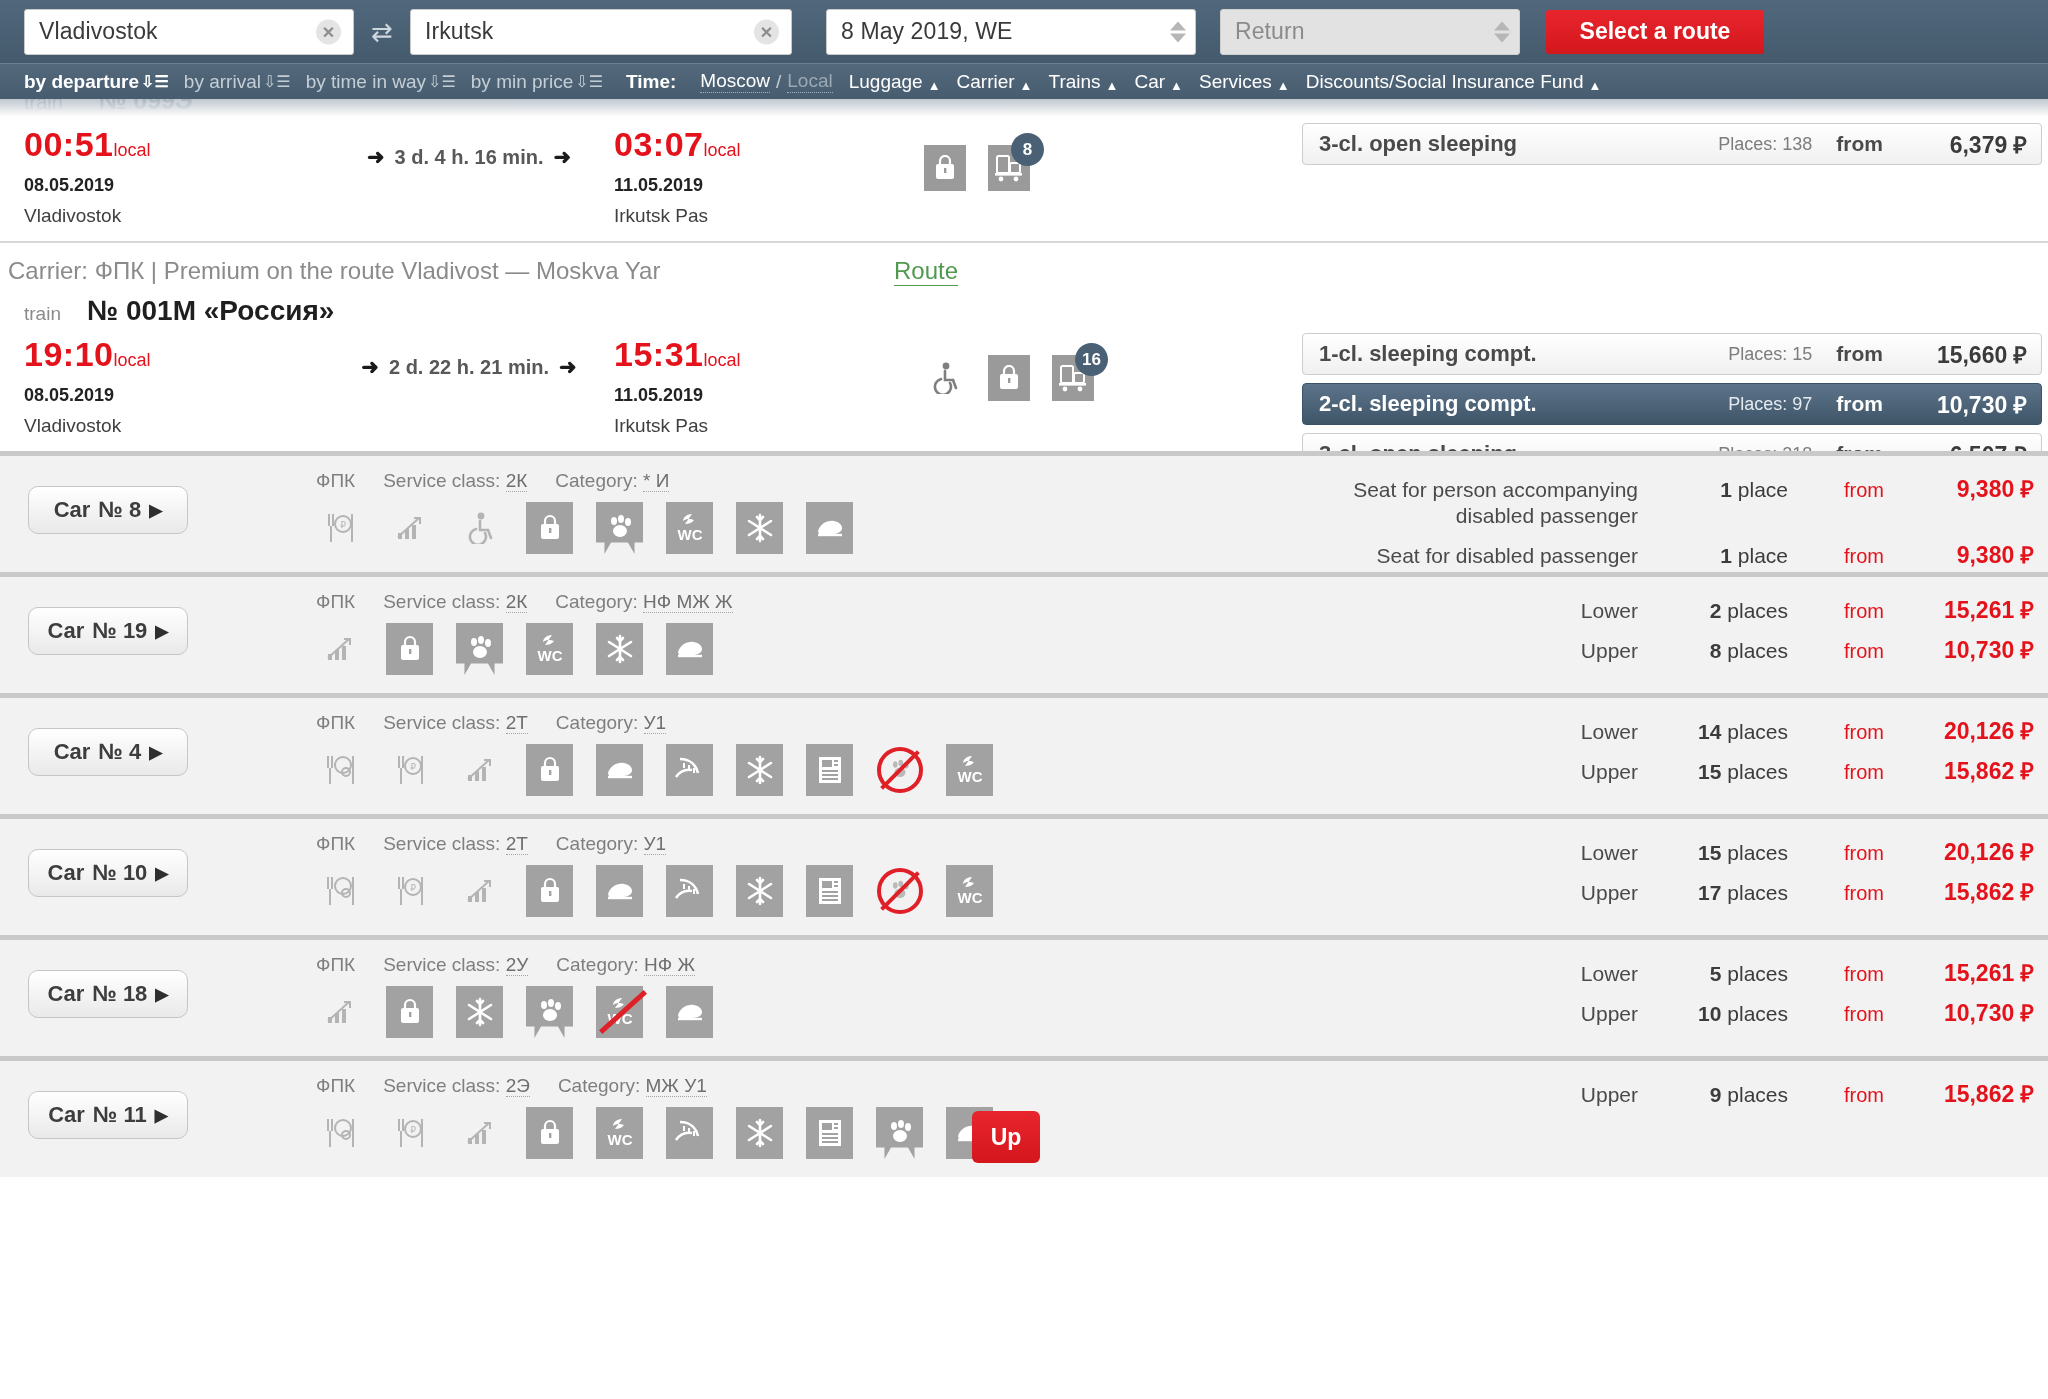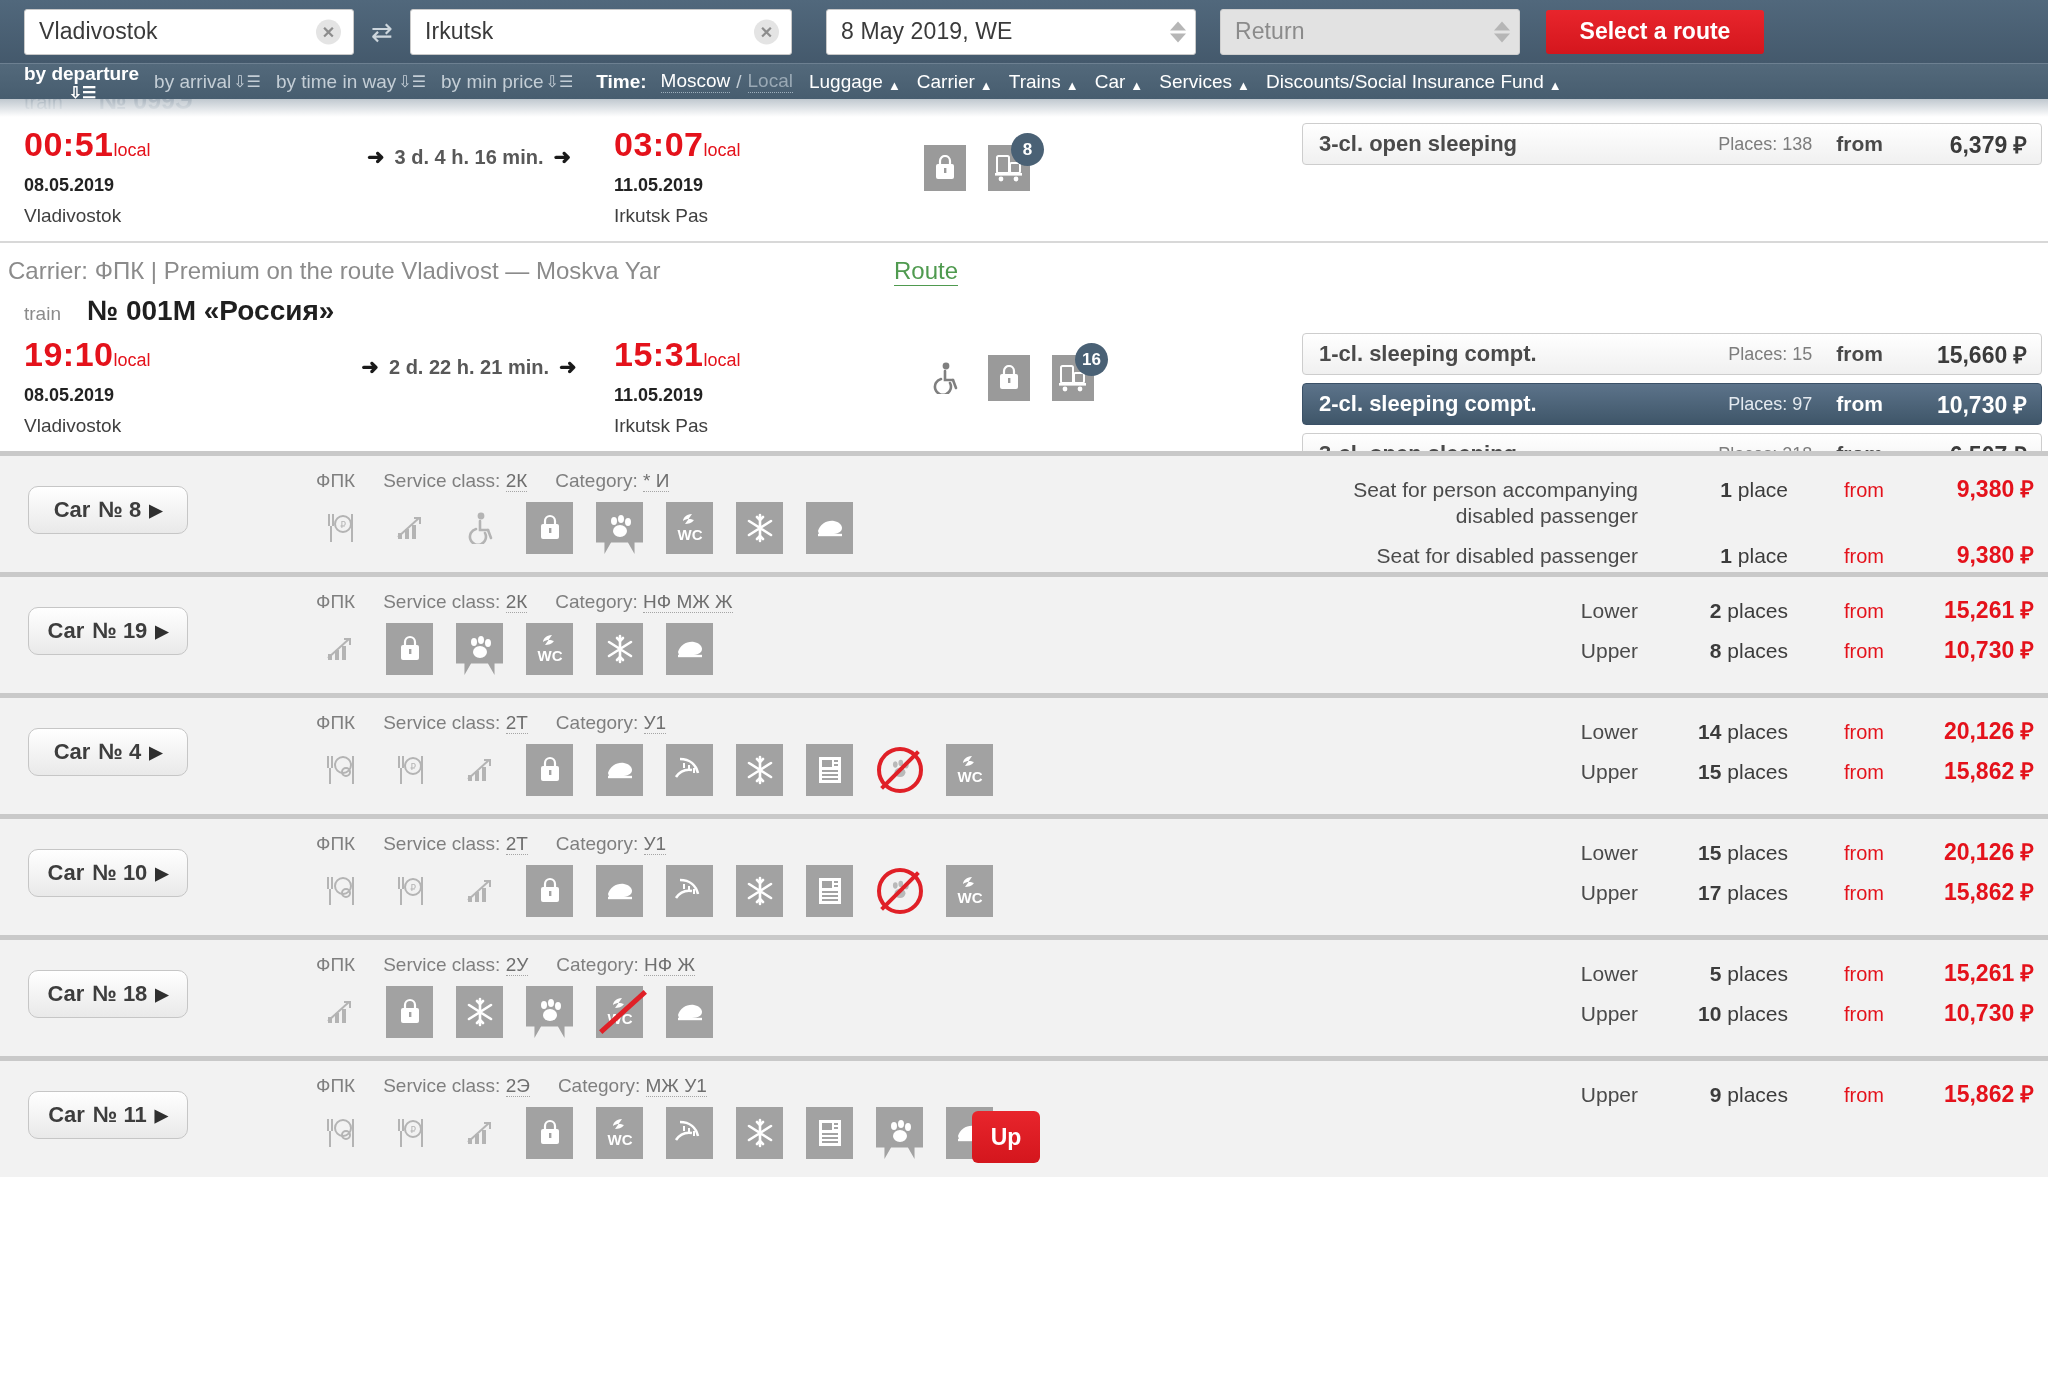--- a/index.html
+++ b/index.html
@@ -85,26 +85,26 @@
     background:linear-gradient(to bottom,#53697b 0%,#475d6f 100%);
     border-top:1px solid #6d8091;
     display:flex; align-items:center;
     padding:0 24px; gap:0;
     font-size:19px;
     color:#c4ced6;
     white-space:nowrap;
     overflow:hidden;
   }
   .sortbar .sort-item{ display:inline-flex; align-items:center; cursor:pointer; margin-right:15px; }
-  .sortbar .sort-item.active{ color:#fff; font-weight:bold;flex-direction:column; }
+  .sortbar .sort-item.active{ color:#fff; font-weight:bold; }
   .sort-ico{
     display:inline-block; margin-left:2px;
     font-size:16px; line-height:1;
   }
-  .sortbar .tlabel{ color:#fff; font-weight:bold; margin-right:14px; margin-left:8px;}
+  .sortbar .tlabel{ color:#fff; font-weight:bold; margin-right:24px; margin-left:8px;}
   .sortbar .tz{ color:#fff; border-bottom:1px dotted #9fb0bd; cursor:pointer; }
   .sortbar .tz.dim{ color:#9aa9b5; }
   .sortbar .slash{ margin:0 6px; color:#c4ced6; }
   .sortbar .flt{ color:#fff; margin-left:16px; cursor:pointer; display:inline-flex; align-items:flex-end; }
   .caret-up{ margin-left:5px; font-size:13px; }
 
   
   .results{ position:relative; }
 
   .train-block{ position:relative; background:#fff; }

